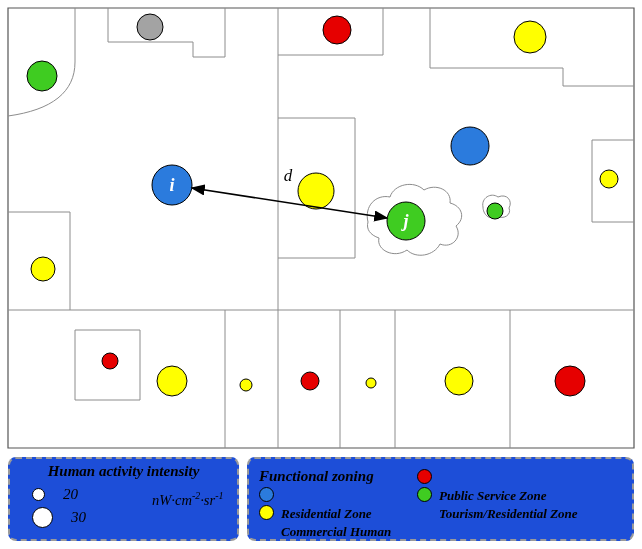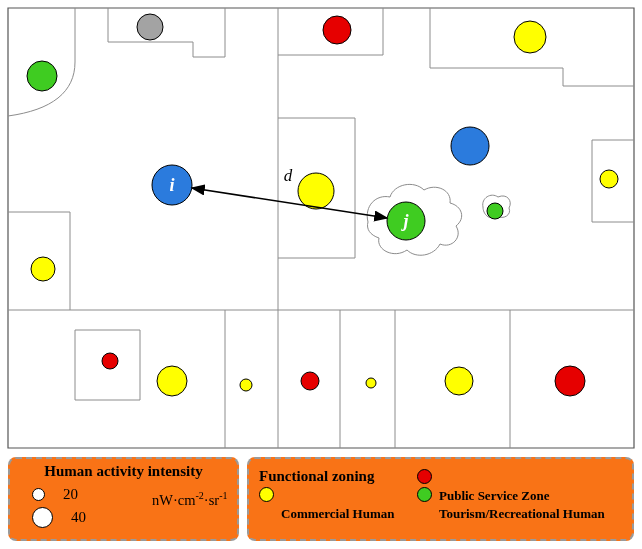--- a/index.html
+++ b/index.html
@@ -3,21 +3,21 @@
 <meta charset="utf-8">
 <style>
   html,body{margin:0;padding:0;background:#fff;}
   body{font-family:"Liberation Serif",serif;}
   .figure{position:relative;width:642px;height:549px;background:#fff;overflow:hidden;}
   svg.map{position:absolute;left:0;top:0;display:block;}
   .parcels path{fill:none;stroke:#8c8c8c;stroke-width:1;}
   .parcels path.outer{stroke:#555;stroke-width:1.2;}
   .node-label{font-family:"Liberation Serif",serif;font-style:italic;font-weight:bold;font-size:18px;fill:#ffffff;}
   .d-label{font-family:"Liberation Serif",serif;font-style:italic;font-size:17px;fill:#000;}
-  .legend-box{position:absolute;border:2px dashed #9a9a9a;border-radius:8px;background:#f97316;box-sizing:border-box;}
+  .legend-box{position:absolute;border:2px dashed #9a9a9a;border-radius:8px;background:#1d4ed8;box-sizing:border-box;font-style:italic;}
   .legend-intensity{left:8px;top:457px;width:231px;height:84px;}
   .legend-zoning{left:247px;top:457px;width:387px;height:84px;}
   .legend-title{font-weight:bold;font-size:15px;color:#000;}
   .legend-intensity .legend-title{text-align:center;margin-top:4px;}
   #size-rows{position:absolute;left:22px;top:27px;}
   .size-row{display:flex;align-items:center;gap:18px;margin-bottom:4px;}
   .size-circle{border:1.4px solid #000;border-radius:50%;background:#fff;flex:none;box-sizing:border-box;}
   .size-value{font-size:15px;color:#000;}
   .unit{position:absolute;left:98px;top:31px;font-size:14.5px;color:#000;white-space:nowrap;margin-left:44px;}
   .unit sup{font-size:10px;}
@@ -88,39 +88,43 @@
 
   <div class="legend-box legend-intensity">
     <div class="legend-title">Human activity intensity</div>
     <div id="size-rows">
         <div class="size-row">
           <span class="size-circle" style="height: 13px; width: 13px;"></span>
           <span class="size-value">20</span>
         </div>
         <div class="size-row">
           <span class="size-circle" style="height: 21px; width: 21px;"></span>
-          <span class="size-value">40</span>
+          <span class="size-value">30</span>
         </div>
       </div>
     <div class="unit"><span>nW·cm</span><sup>-2</sup><span>·sr</span><sup>-1</sup></div>
   </div>
 
   <div class="legend-box legend-zoning">
     <div class="zone-col" id="zone-col1">
       <div class="zone-row legend-title">Functional zoning</div>
+    <div class="zone-item zone-row">
+          <span class="zone-dot" style="background: rgb(43, 123, 221);"></span>
+          <span class="zone-label">Residential Zone</span>
+        </div>
         <div class="zone-item zone-row">
           <span class="zone-dot" style="background: rgb(255, 255, 0);"></span>
           <span class="zone-label">Commercial Human</span>
         </div>
       </div>
     <div class="zone-col" id="zone-col2">
         <div class="zone-item zone-row">
           <span class="zone-dot" style="background: rgb(230, 0, 0);"></span>
           <span class="zone-label">Public Service Zone</span>
         </div>
         <div class="zone-item zone-row">
           <span class="zone-dot" style="background: rgb(63, 204, 33);"></span>
-          <span class="zone-label">Tourism/Recreational Human</span>
+          <span class="zone-label">Tourism/Residential Zone</span>
         </div>
       </div>
   </div>
 
 </div>
 
 </body></html>

